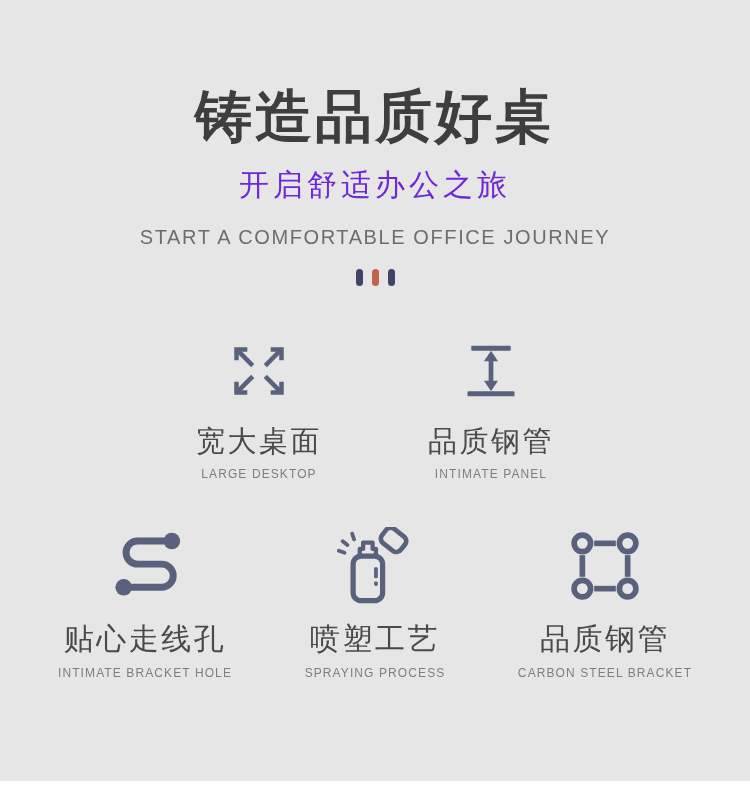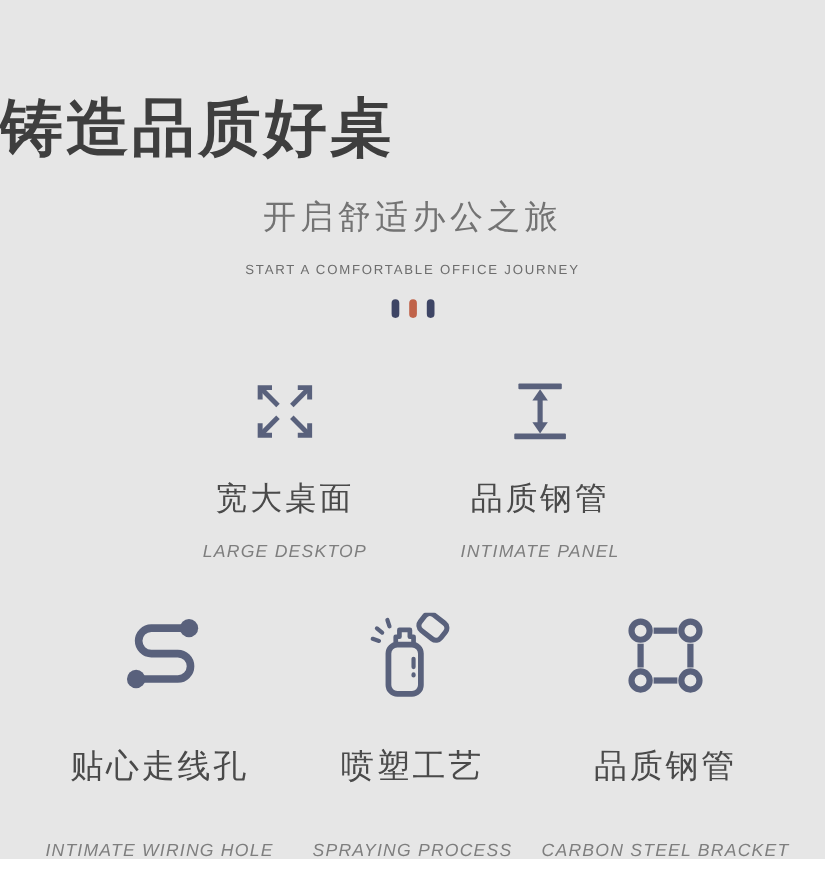--- a/index.html
+++ b/index.html
@@ -11,68 +11,69 @@
   }
   .page {
     width: 750px; height: 781px;
     background: #e6e6e6;
     overflow: hidden;
   }
   .footer-strip { width: 750px; height: 19px; background: #ffffff; }
 
   .main-title {
     margin: 0; padding-top: 84px;
+    text-align: center;
     font-size: 57px; font-weight: 800;
     color: #3e3e3e; letter-spacing: 3px;
     line-height: 1.15;
   }
   .subtitle {
-    margin-top: 27px;
+    margin-top: 15px;
     text-align: center;
     font-size: 30px; font-weight: 400;
-    color: #737373; letter-spacing: 4px;
+    color: #6d28d9; letter-spacing: 4px;
   }
   .subtitle-en {
     margin-top: 20px;
     text-align: center;
-    font-size: 12px; font-weight: 400;
+    font-size: 20px; font-weight: 400;
     color: #6d6d6d; letter-spacing: 1.6px;
   }
   .divider-bars {
     margin-top: 20px;
     display: flex; justify-content: center; align-items: center;
     gap: 9px;
   }
   .bar { width: 7px; height: 17px; border-radius: 4px; }
   .bar-navy { background: #3e4565; }
   .bar-orange { background: #c0634a; }
 
   .feature-row { display: flex; }
   .feature-row-1 { margin-top: 56px; justify-content: center; }
   .feature-row-2 { margin-top: 46px; padding: 0 30px; justify-content: space-between; }
 
   .feature {
     display: flex; flex-direction: column; align-items: center;
   }
   .feature-row-1 .feature { width: 232px; }
-  .feature-row-2 .feature { width: 230px; gap: 28px; }
+  .feature-row-2 .feature { width: 230px; }
 
   .icon-box { display: flex; align-items: center; justify-content: center; }
   .feature-row-1 .icon-box { height: 58px; }
   .feature-row-2 .icon-box { height: 78px; }
 
   .f-label {
-    margin-top: 34px;
+    margin-top: 24px;
     font-size: 29px; color: #4a4a4a; letter-spacing: 2.5px;
     line-height: 1.2;
   }
   .feature-row-2 .f-label { margin-top: 16px; font-size: 30px; }
   .f-label-en {
-    margin-top: 22px;
-    font-size: 16px; color: #7e7e7e; letter-spacing: 1.1px; font-style: italic;
+    margin-top: 9px;
+    font-size: 12px; color: #7e7e7e; letter-spacing: 1.1px;
   }
 </style>
 </head>
 <body>
 
 <div class="page">
 
   <h1 class="main-title">铸造品质好桌</h1>
 
   <div class="subtitle">开启舒适办公之旅</div>
@@ -124,21 +125,21 @@
 
     <div class="feature">
       <div class="icon-box">
         <svg width="94" height="74" viewBox="0 0 100 80">
           <path d="M78 13 H42 A12.5 12.5 0 0 0 42 38 H68 A12.5 12.5 0 0 1 68 63 H30" fill="none" stroke="#59617c" stroke-width="7.5" stroke-linecap="round"></path>
           <circle cx="79" cy="13" r="9" fill="#59617c"></circle>
           <circle cx="27" cy="63" r="9" fill="#59617c"></circle>
         </svg>
       </div>
       <div class="f-label">贴心走线孔</div>
-      <div class="f-label-en">INTIMATE WIRING HOLE</div>
+      <div class="f-label-en">INTIMATE BRACKET HOLE</div>
     </div>
 
     <div class="feature">
       <div class="icon-box">
         <svg width="86" height="78" viewBox="0 0 90 82" fill="none" stroke="#59617c">
 
           <rect x="52" y="4" width="25" height="19" rx="6" stroke-width="5" transform="rotate(38 64.5 13.5)"></rect>
 
           <path d="M29 31 V23 H32.5 V16.5 H42.5 V23 H46 V31" stroke-width="4.5" stroke-linejoin="round"></path>
 

